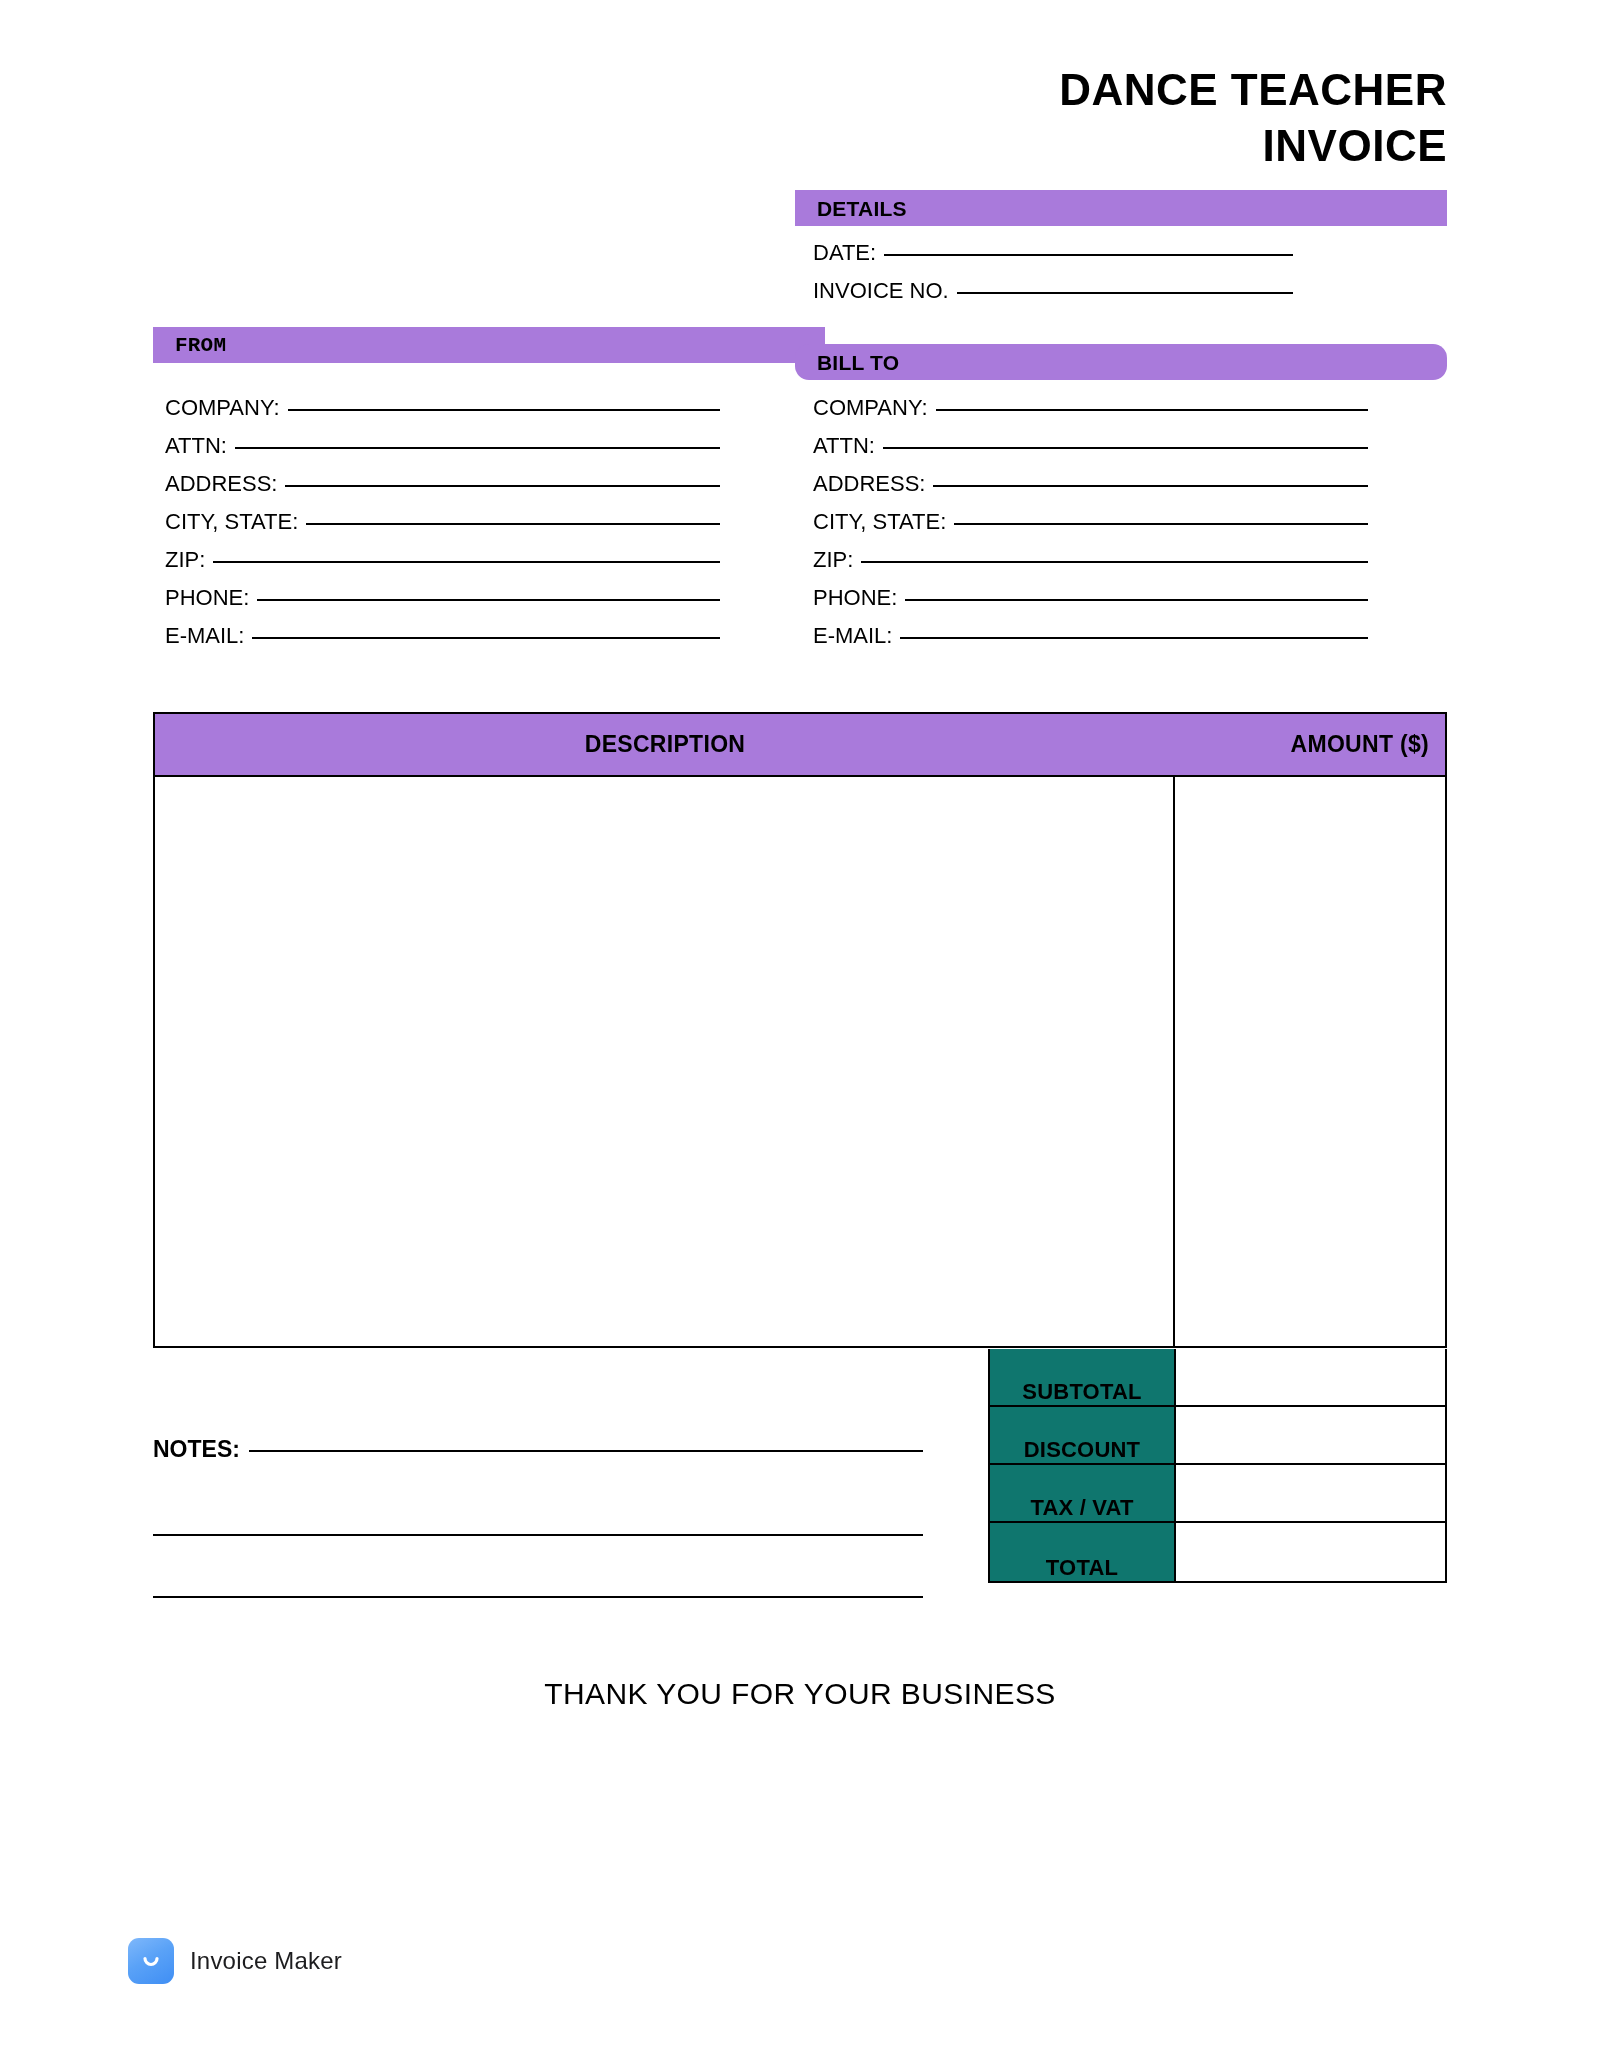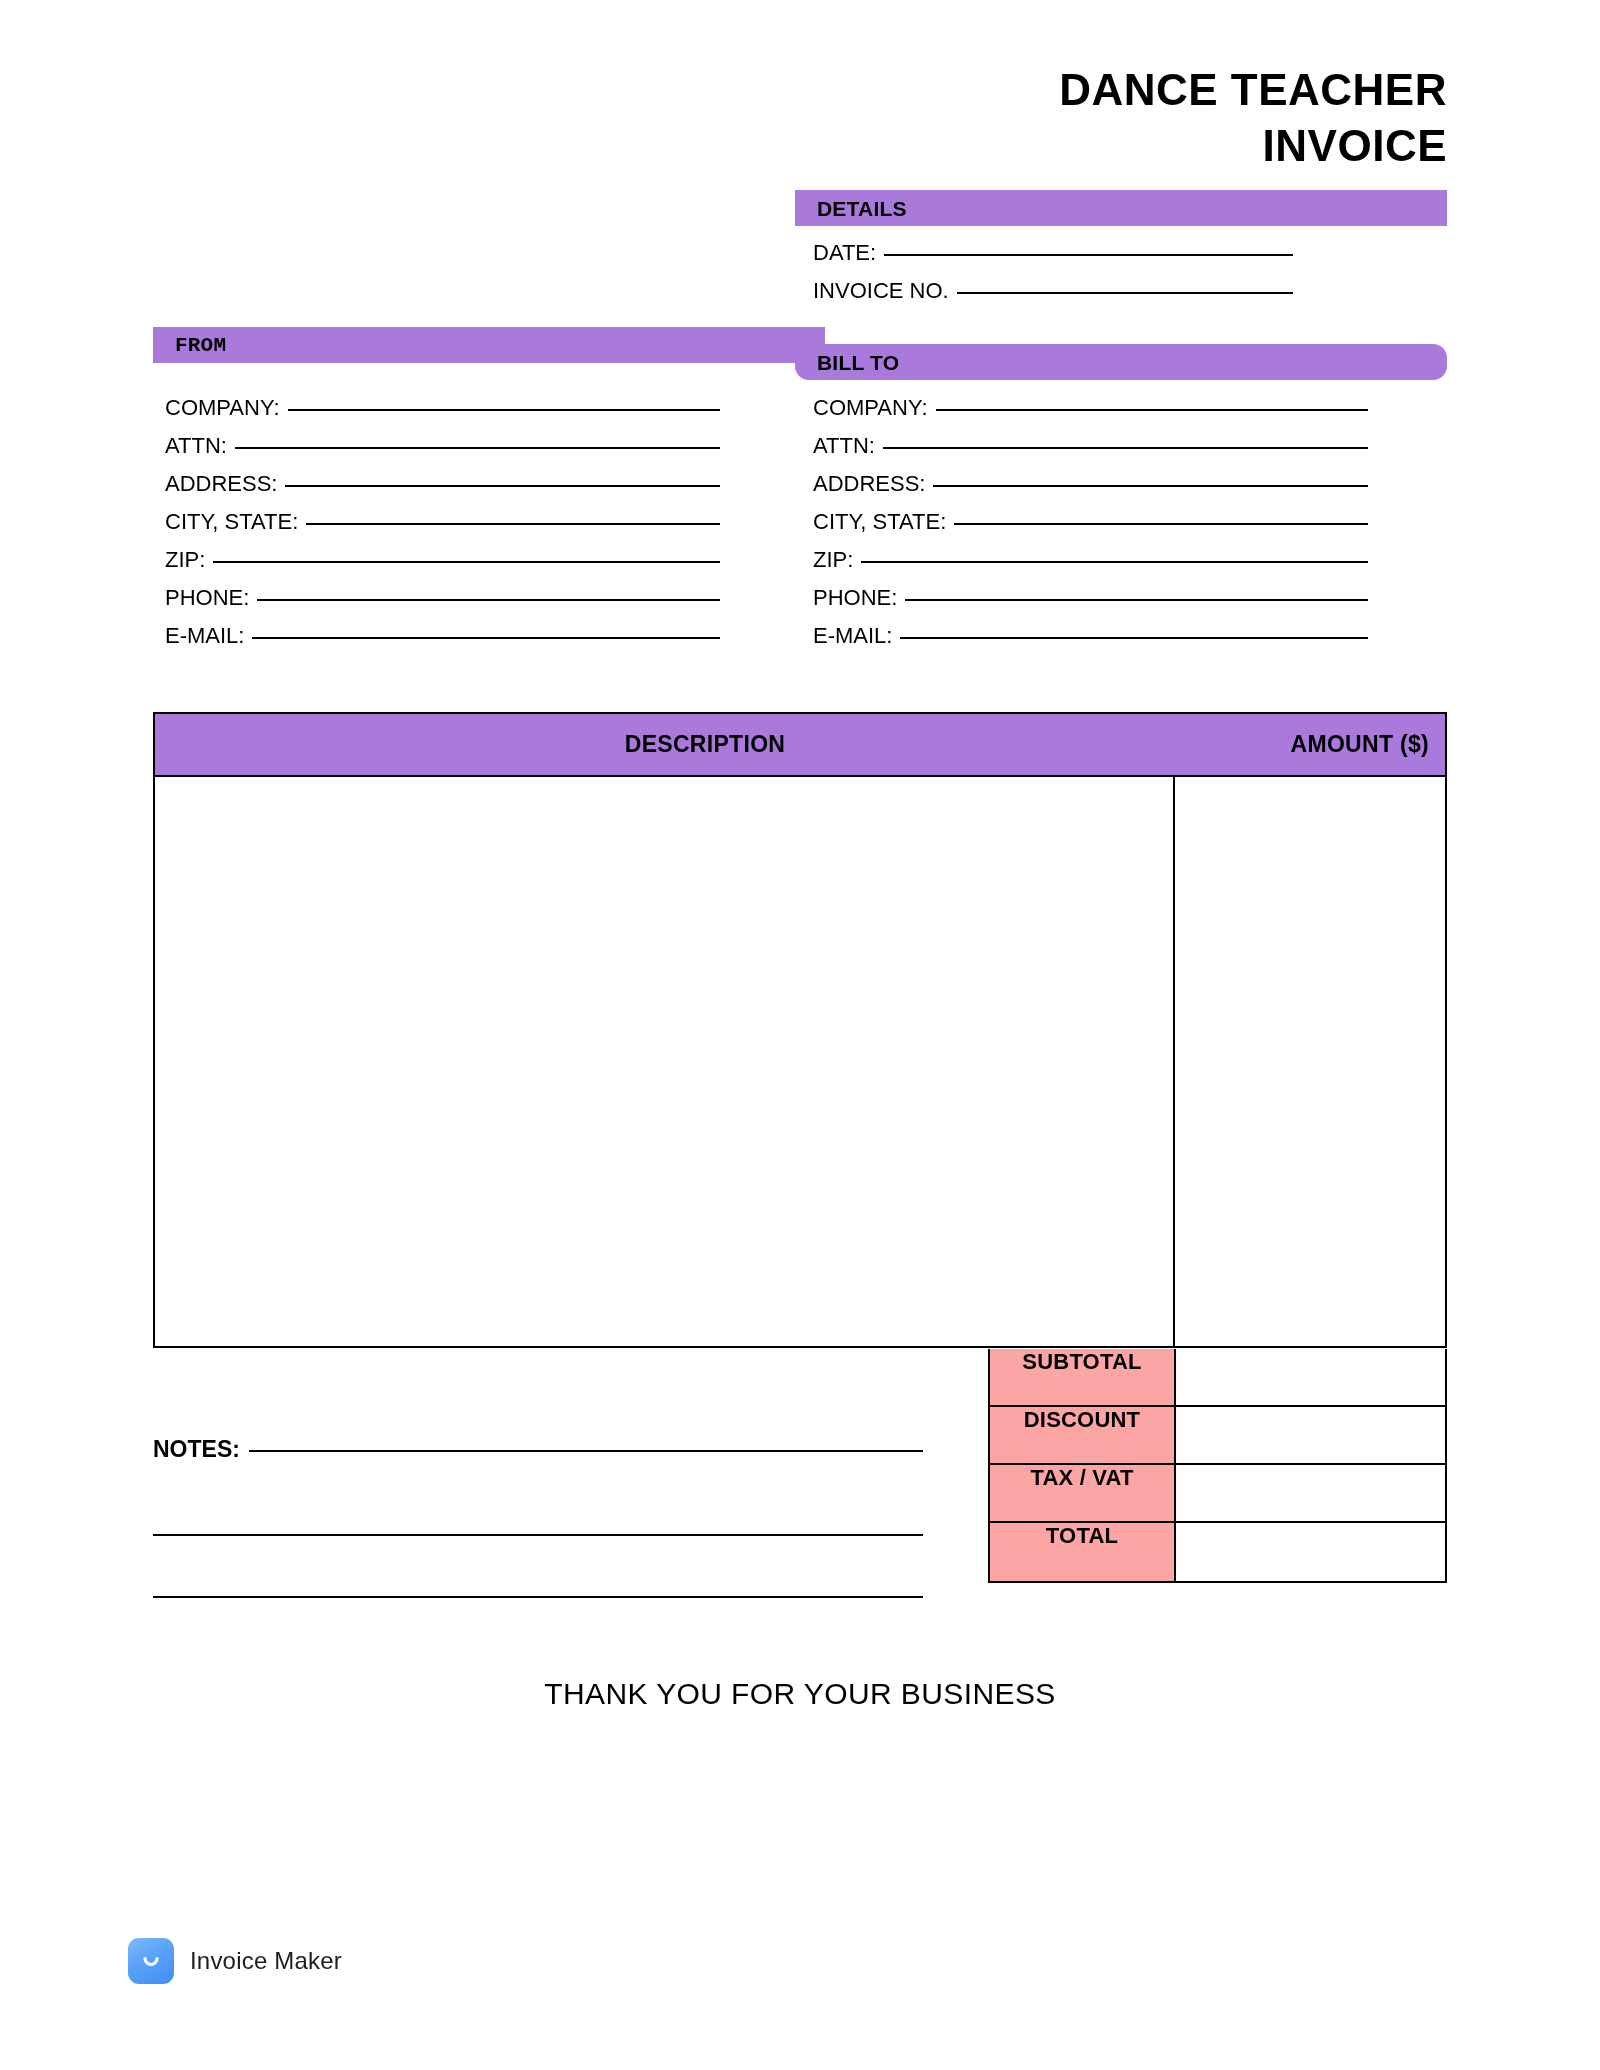--- a/index.html
+++ b/index.html
@@ -110,21 +110,20 @@
     border-bottom: 2px solid #000000;
     display: flex;
     box-sizing: border-box;
   }
   .col-desc {
     width: 1020px;
     display: flex;
     align-items: center;
     justify-content: center;
     box-sizing: border-box;
-    margin-left: 40px;
   }
   .col-amt {
     flex: 1 1 auto;
     display: flex;
     align-items: center;
     justify-content: flex-end;
     padding-right: 16px;
     box-sizing: border-box;
   }
   .col-head-text {
@@ -193,24 +192,24 @@
   }
   .total-row {
     display: flex;
     height: 58px;
     box-sizing: border-box;
     border-bottom: 2px solid #000000;
   }
   .total-row:last-child { border-bottom: none; }
   .total-label {
     width: 186px;
-    background: #fca5a5;
+    background: #0f766e;
     border-right: 2px solid #000000;
     display: flex;
-    align-items: flex-start;
+    align-items: flex-end;
     justify-content: center;
     box-sizing: border-box;
   }
   .total-label-text {
     font-size: 22px;
     font-weight: bold;
     letter-spacing: 0.2px;
   }
   .total-value {
     flex: 1 1 auto;

